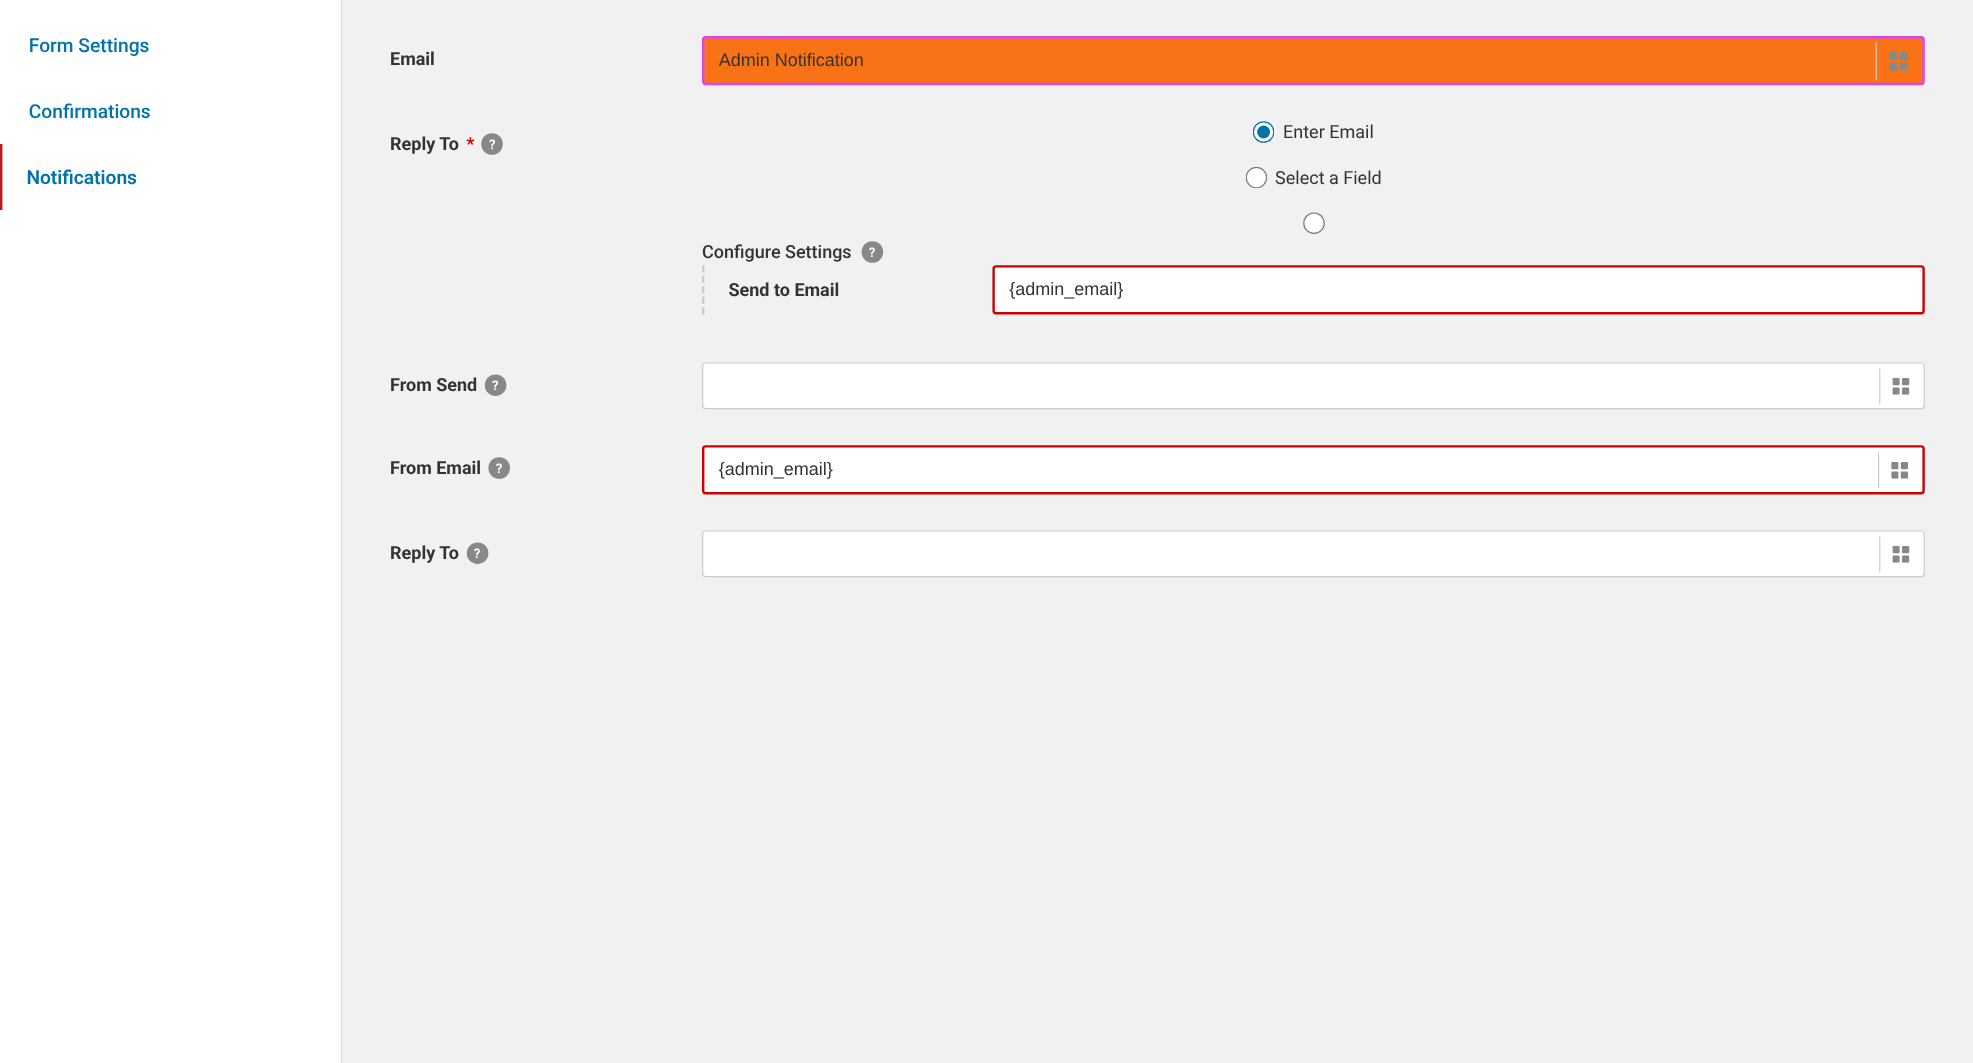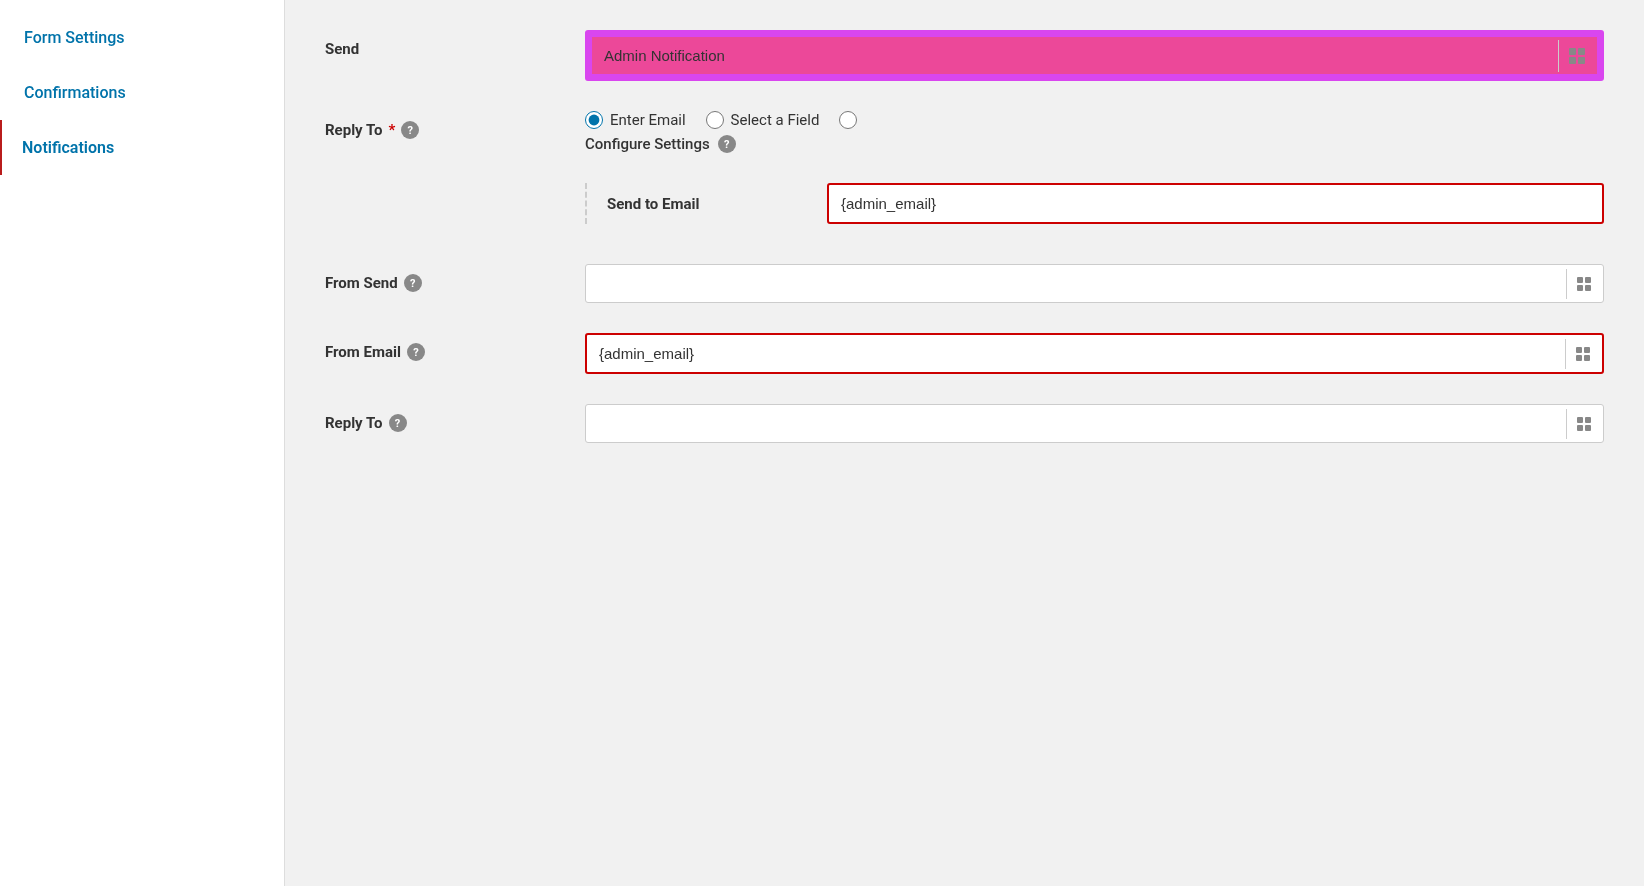--- a/index.html
+++ b/index.html
@@ -90,22 +90,22 @@
     }
 
     .form-control-area {
       flex: 1;
     }
 
     
     .input-with-icon {
       display: flex;
       align-items: center;
-      background: #ec4899;
-      border: 7px solid #d946ef;
+      background: #f97316;
+      border: 2px solid #d946ef;
       border-radius: 3px;
       width: 100%;
     }
 
     .input-with-icon input {
       flex: 1;
       border: none;
       outline: none;
       padding: 10px 12px;
       font-size: 15px;
@@ -123,20 +123,21 @@
       align-items: center;
     }
 
     
     .radio-group {
       display: flex;
       align-items: center;
       gap: 20px;
       flex-wrap: wrap;
       margin-bottom: 6px;
+      flex-direction: column;
     }
 
     .radio-option {
       display: flex;
       align-items: center;
       gap: 7px;
       cursor: pointer;
       font-size: 15px;
       color: #333;
     }
@@ -158,21 +159,21 @@
     .configure-routing-label {
       font-size: 15px;
       color: #333;
       font-weight: 500;
     }
 
     
     .sub-section {
       border-left: 2px dashed #ccc;
       padding-left: 20px;
-      margin-top: 30px;
+      margin-top: 2px;
       margin-bottom: 10px;
     }
 
     .sub-form-row {
       display: flex;
       align-items: center;
       gap: 20px;
     }
 
     .sub-label {
@@ -248,21 +249,21 @@
   <nav class="sidebar">
     <a class="sidebar-item">Form Settings</a>
     <a class="sidebar-item">Confirmations</a>
     <a class="sidebar-item active">Notifications</a>
   </nav>
 
   <main class="main-content">
 
     <div class="form-row">
       <div class="form-label">
-        <span>Send</span>
+        <span>Email</span>
       </div>
       <div class="form-control-area">
         <div class="input-with-icon">
           <input type="text" value="Admin Notification" style="">
           <span class="input-icon-btn">
             <svg width="18" height="16" viewBox="0 0 18 16" fill="#888">
               <rect x="0" y="0" width="7" height="7" rx="1"></rect>
               <rect x="9" y="0" width="7" height="7" rx="1"></rect>
               <rect x="0" y="9" width="7" height="7" rx="1"></rect>
               <rect x="9" y="9" width="7" height="7" rx="1"></rect>

